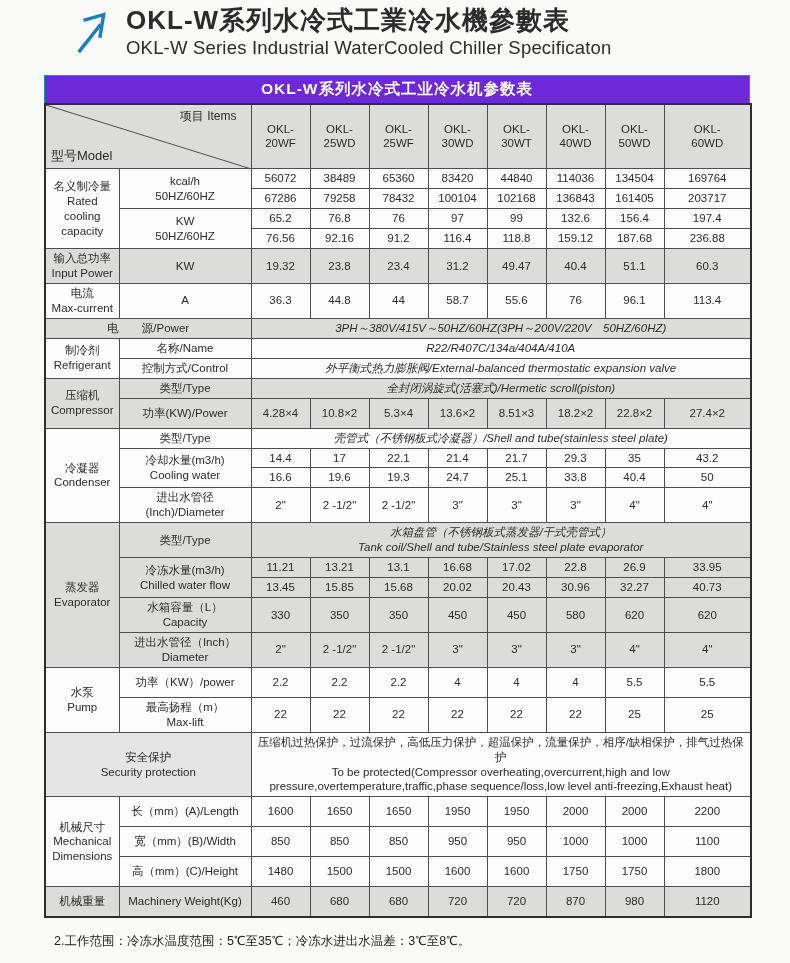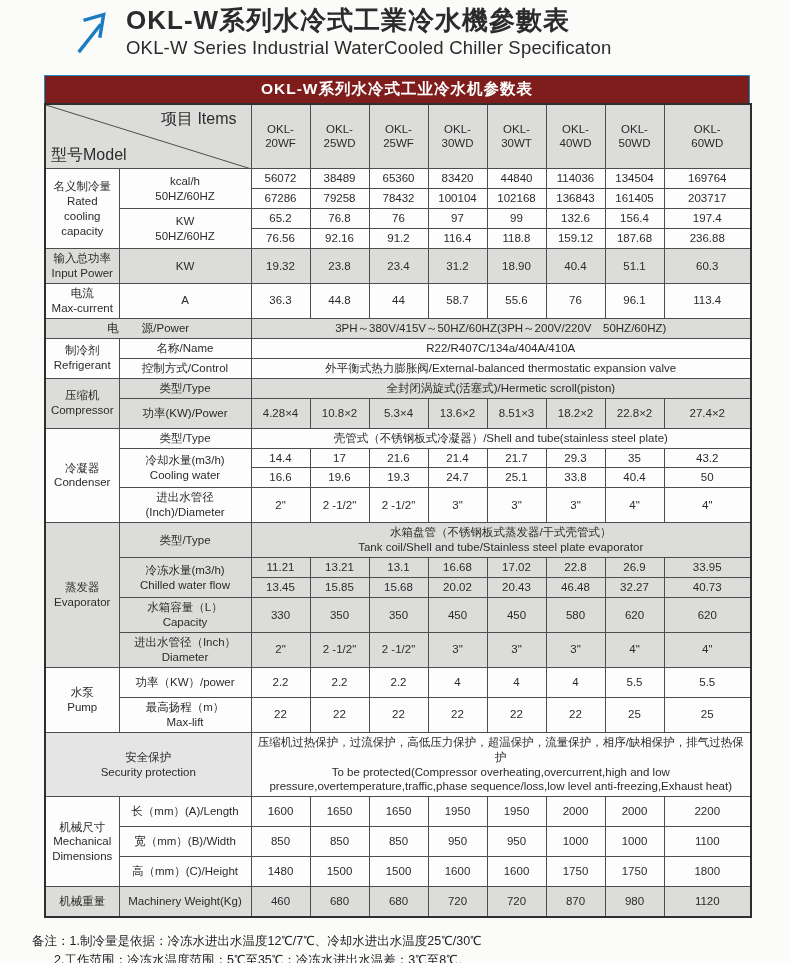--- a/index.html
+++ b/index.html
@@ -12,21 +12,21 @@
   }
   
   .page-header { display: flex; align-items: flex-start; padding: 6px 0 0 72px; }
   .logo-arrow { width: 46px; height: 46px; margin: 2px 8px 0 0; flex: 0 0 auto; }
   .title-zh { font-size: 26px; font-weight: 700; letter-spacing: 1px; line-height: 1.1; }
   .title-en { font-size: 18.5px; font-weight: 400; letter-spacing: 0.2px; margin-top: 2px; text-align: center; }
 
   
   .banner {
     width: 706px; margin: 16px 0 0 44px; height: 28px;
-    background: #7f1d1d; color: #ffffff;
+    background: #6d28d9; color: #ffffff;
     font-size: 15.5px; font-weight: 600; letter-spacing: 1px;
     display: flex; align-items: center; justify-content: center;
     border: 1px solid #1b8fc2; border-bottom: none;
   }
 
   
   table.spec {
     width: 706px; margin-left: 44px;
     border-collapse: collapse; table-layout: fixed;
     background: #fdfdfd;
@@ -37,36 +37,36 @@
     font-size: 11.5px;
     text-align: center;
     vertical-align: middle;
     padding: 2px 2px;
     line-height: 1.3;
     white-space: pre-line;
   }
   td.cat   { font-size: 11.5px; }
   td.item  { font-size: 11.5px; }
   td.val   { font-size: 12px; }
-  td.wide  { font-size: 11.5px; }
+  td.wide  { font-size: 11.5px; font-style: italic; }
   tr.g td          { background: #dcdcda; }
   td.gcell         { background: #e5e5e5; }
   td.wcell         { background: #fdfdfd; }
   td.sec-val {
     text-align: left; font-size: 11px; padding: 2px 4px; line-height: 1.35;
   }
   tr.h18 td { height: 18px; }
   tr.h30 td { height: 30px; }
   tr.h33 td { height: 33px; }
 
   
   td.diag { position: relative; height: 30px; padding: 0; }
   td.diag svg.diag-line { position: absolute; inset: 0; width: 100%; height: 100%; }
-  .diag .model-lab { position: absolute; left: 5px; bottom: 3px; font-size: 16px; }
-  .diag .items-lab { position: absolute; right: 14px; top: 4px; font-size: 16px; }
+  .diag .model-lab { position: absolute; left: 5px; bottom: 3px; font-size: 13px; }
+  .diag .items-lab { position: absolute; right: 14px; top: 4px; font-size: 12px; }
   td.model-cell { font-size: 12px; }
 
   
   .notes { margin: 14px 0 0 32px; font-size: 12.5px; line-height: 1.5; color: #222; }
   .notes .ind1 { padding-left: 22px; }
 </style>
 </head>
 <body>
 
 <div class="page-header">
@@ -172,21 +172,21 @@
       </tr>
 
   <tr class="g h33">
     <td class="cat">输入总功率
 Input Power</td>
     <td class="item">KW</td>
   <td class="val">19.32</td>
         <td class="val">23.8</td>
         <td class="val">23.4</td>
         <td class="val">31.2</td>
-        <td class="val">18.90</td>
+        <td class="val">49.47</td>
         <td class="val">40.4</td>
         <td class="val">51.1</td>
         <td class="val">60.3</td>
       </tr>
 
   <tr class="h33">
     <td class="cat">电流
 Max-current</td>
     <td class="item">A</td>
   <td class="val">36.3</td>
@@ -237,21 +237,21 @@
     <td class="cat" rowspan="4">冷凝器
 Condenser</td>
     <td class="item">类型/Type</td>
     <td class="wide" colspan="8">壳管式（不锈钢板式冷凝器）/Shell and tube(stainless steel plate)</td>
   </tr>
   <tr class="h18">
     <td class="item" rowspan="2">冷却水量(m3/h)
 Cooling water</td>
   <td class="val">14.4</td>
         <td class="val">17</td>
-        <td class="val">21.6</td>
+        <td class="val">22.1</td>
         <td class="val">21.4</td>
         <td class="val">21.7</td>
         <td class="val">29.3</td>
         <td class="val">35</td>
         <td class="val">43.2</td>
       </tr>
   <tr class="h18">
         <td class="val">16.6</td>
         <td class="val">19.6</td>
         <td class="val">19.3</td>
@@ -292,21 +292,21 @@
         <td class="val">22.8</td>
         <td class="val">26.9</td>
         <td class="val">33.95</td>
       </tr>
   <tr class="g h18">
         <td class="val">13.45</td>
         <td class="val">15.85</td>
         <td class="val">15.68</td>
         <td class="val">20.02</td>
         <td class="val">20.43</td>
-        <td class="val">46.48</td>
+        <td class="val">30.96</td>
         <td class="val">32.27</td>
         <td class="val">40.73</td>
       </tr>
   <tr class="g h30">
     <td class="item">水箱容量（L）
 Capacity</td>
   <td class="val">330</td>
         <td class="val">350</td>
         <td class="val">350</td>
         <td class="val">450</td>
@@ -408,16 +408,15 @@
         <td class="val">720</td>
         <td class="val">720</td>
         <td class="val">870</td>
         <td class="val">980</td>
         <td class="val">1120</td>
       </tr>
 </tbody>
   </table>
 
 <div class="notes">
-  <div>备注：1.制冷量是依据：冷冻水进出水温度12℃/7℃、冷却水进出水温度25℃/30℃</div>
   <div class="ind1">2.工作范围：冷冻水温度范围：5℃至35℃；冷冻水进出水温差：3℃至8℃。</div>
 
 </div>
 
 </body></html>

